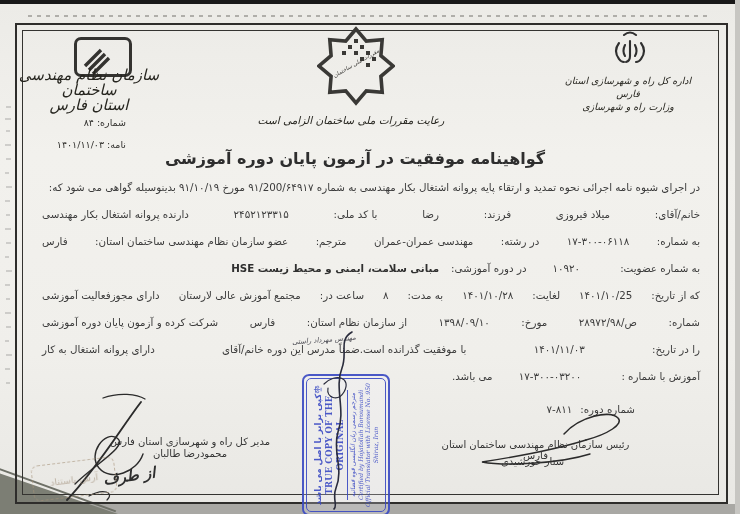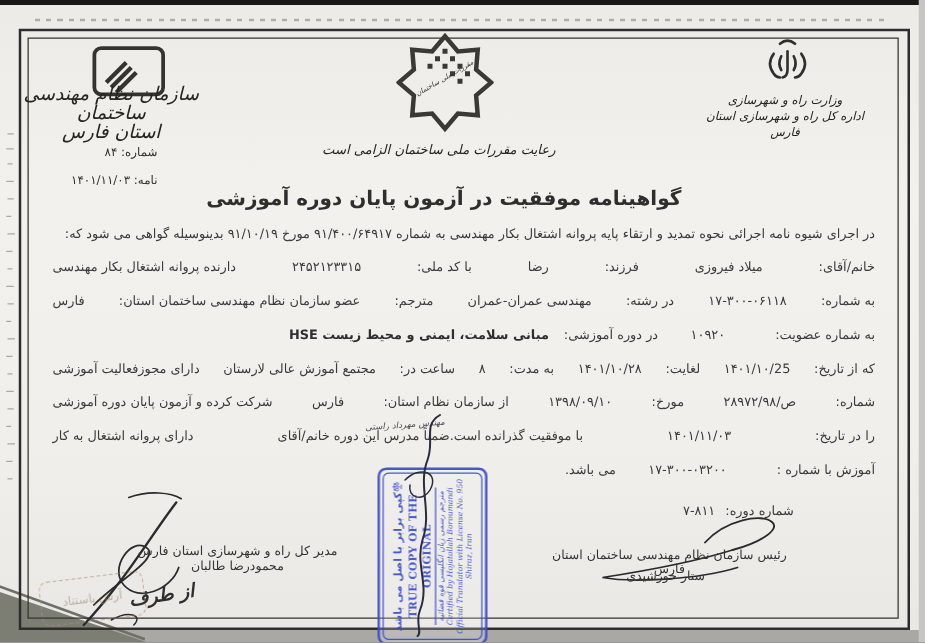--- a/index.html
+++ b/index.html
@@ -131,27 +131,27 @@
         <path d="M18 5 q6 -5 12 0"></path>
         <path d="M24 11 v15 q0 5 -4 6"></path>
         <path d="M13 13 q-6 8 0 16 q2 3 5 3"></path>
         <path d="M35 13 q6 8 0 16 q-2 3 -5 3"></path>
         <path d="M19 15 q-3 6 0 11"></path>
         <path d="M29 15 q3 6 0 11"></path>
       </g>
     </svg>
   </div>
   <div class="abs ministry ctr callig">
+    <div>اداره کل راه و شهرسازی استان فارس</div>
     <div>وزارت راه و شهرسازی</div>
-    <div>اداره کل راه و شهرسازی استان فارس</div>
   </div>
 
   <div class="abs title">گواهینامه موفقیت در آزمون پایان دوره آموزشی</div>
 
-  <div class="row rtl" style="top:180px;text-align:right;display:block;">در اجرای شیوه نامه اجرائی نحوه تمدید و ارتقاء پایه پروانه اشتغال بکار مهندسی به شماره ۹۱/۴۰۰/۶۴۹۱۷ مورخ ۹۱/۱۰/۱۹ بدینوسیله گواهی می شود که:</div>
+  <div class="row rtl" style="top:180px;text-align:right;display:block;">در اجرای شیوه نامه اجرائی نحوه تمدید و ارتقاء پایه پروانه اشتغال بکار مهندسی به شماره ۹۱/200/۶۴۹۱۷ مورخ ۹۱/۱۰/۱۹ بدینوسیله گواهی می شود که:</div>
 
   <div class="row spread" style="top:207px">
     <span>خانم/آقای:</span>
     <span>میلاد فیروزی</span>
     <span>فرزند:</span>
     <span>رضا</span>
     <span>با کد ملی:</span>
     <span>۲۴۵۲۱۲۳۳۱۵</span>
     <span>دارنده پروانه اشتغال بکار مهندسی</span>
   </div>

